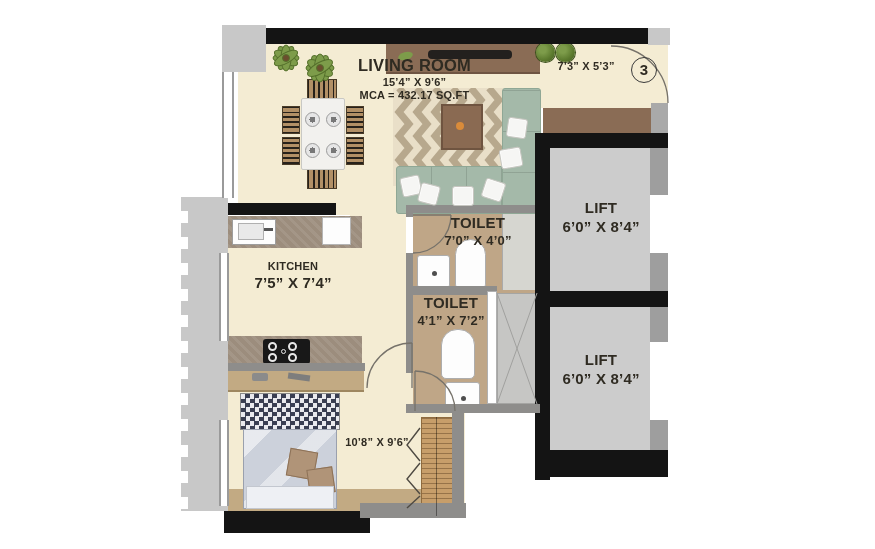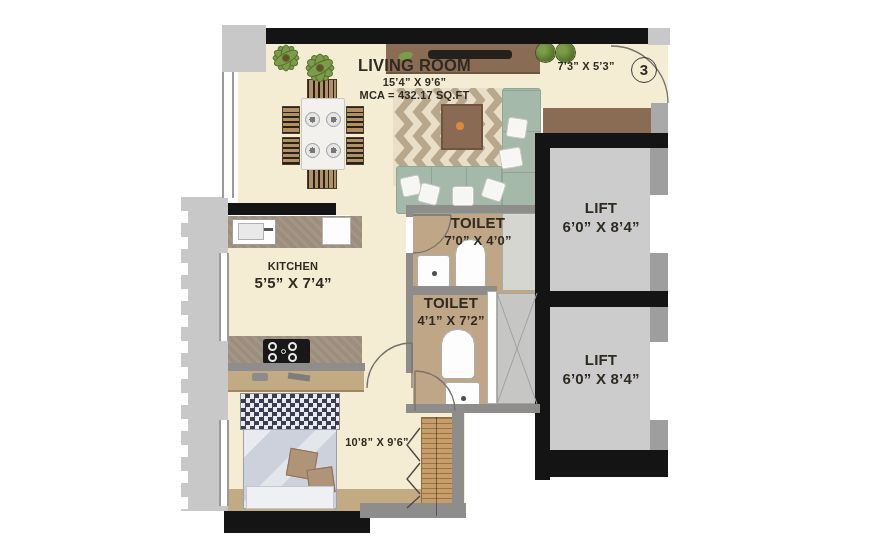--- a/index.html
+++ b/index.html
@@ -239,20 +239,20 @@
     <span class="nm fs14">TOILET</span>
     <span class="dim fs13">7’0” X 4’0”</span>
   </div>
   <div class="abs label" style="left:408px;top:294px;width:86px;">
     <span class="nm fs14">TOILET</span>
     <span class="dim fs13">4’1” X 7’2”</span>
   </div>
 
   <div class="abs label" style="left:238px;top:260px;width:110px;">
     <span class="nm fs16">KITCHEN</span>
-    <span class="dim fs15">5’5” X 7’4”</span>
+    <span class="dim fs15">7’5” X 7’4”</span>
   </div>
 
   <div class="abs label" style="left:318px;top:436px;width:118px;">
     <span class="dim fs16">10’8” X 9’6”</span>
   </div>
 
 </div>
 
 </body></html>

